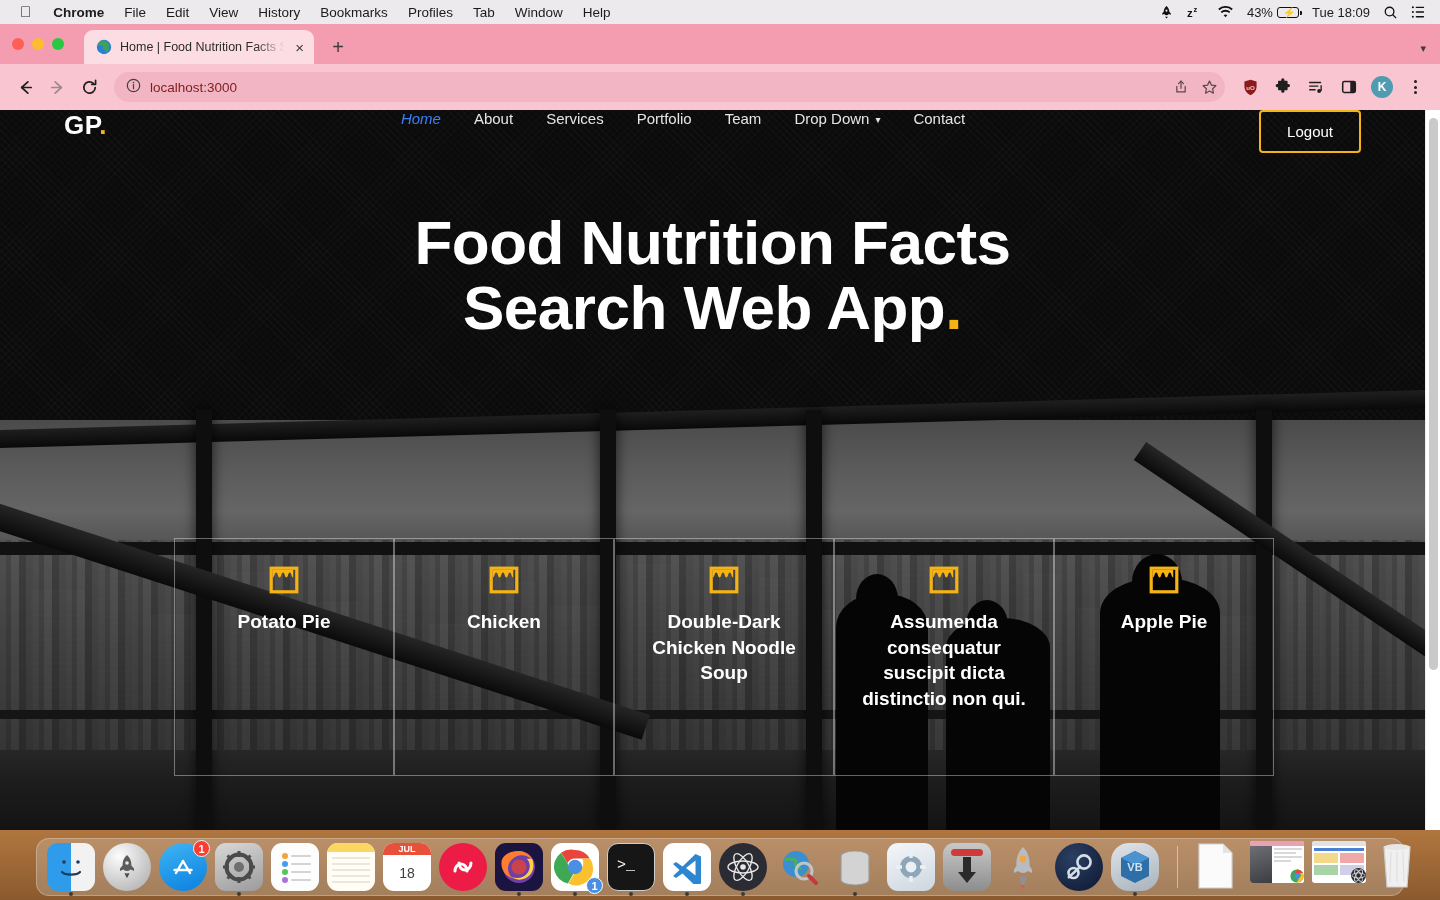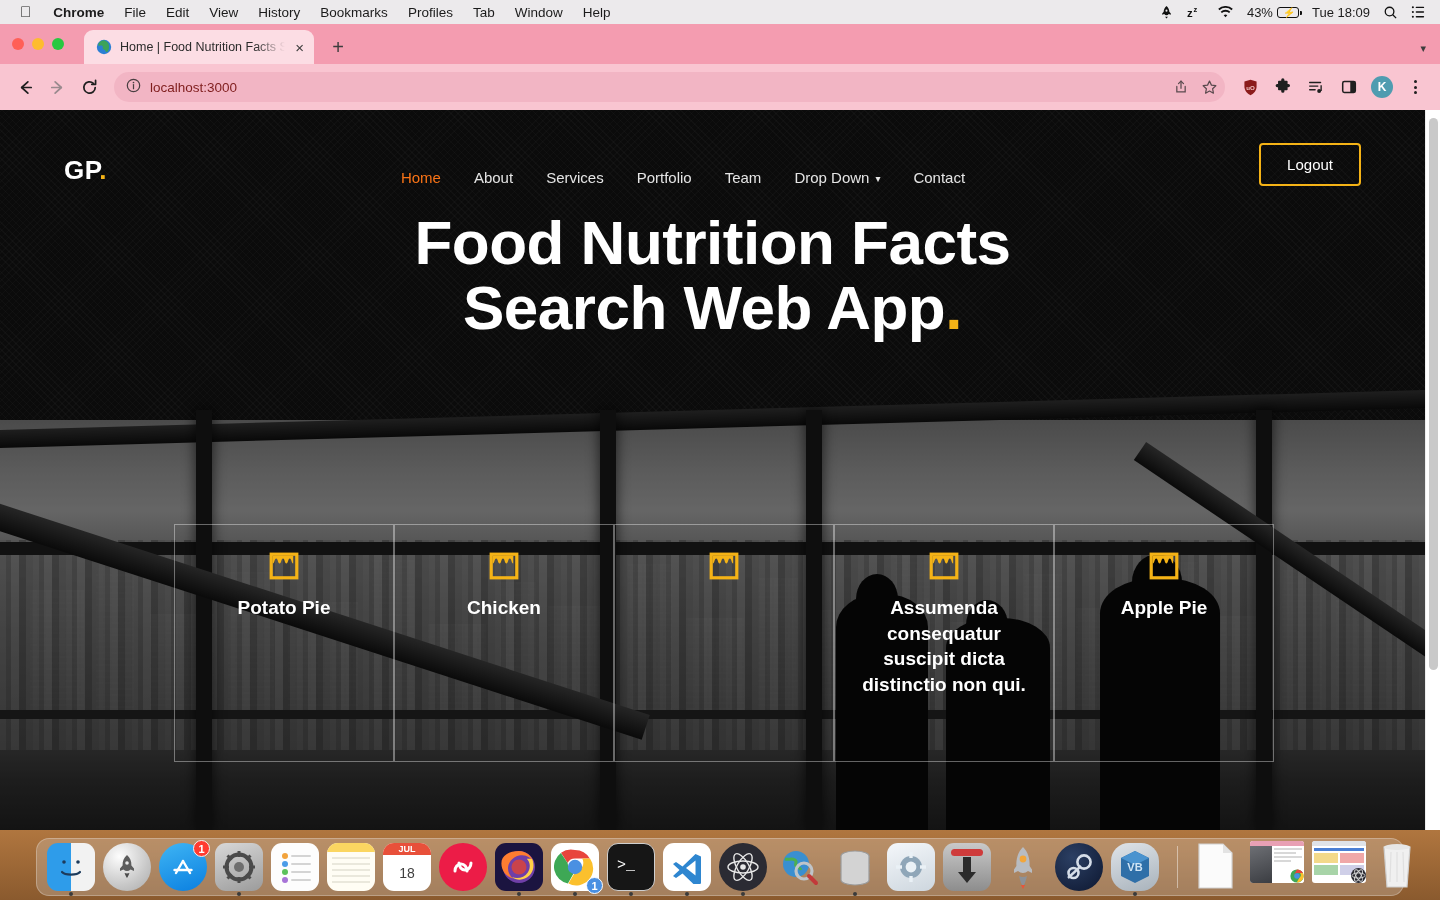--- a/index.html
+++ b/index.html
@@ -166,28 +166,28 @@
     position: absolute; background: linear-gradient(to bottom, #3a3a3a, #101010);
     transform-origin: left center;
   }
   .silhouette { position: absolute; bottom: 0; background: #090909; border-radius: 46% 46% 0 0 / 14% 14% 0 0; }
   .sil-head { position: absolute; width: 42px; height: 50px; border-radius: 50% 50% 44% 44%; background: #090909; }
   .tint { position: absolute; inset: 0; background: rgba(0,0,0,.34); }
 
   
   .nav {
     position: absolute; left: 0; right: 0; top: 0; height: 56px;
-    display: flex; align-items: flex-end;
-    padding: 0 64px; z-index: 8; margin-top: 20px;
+    display: flex; align-items: flex-start;
+    padding: 0 64px; z-index: 8;
   }
   .logo { font-size: 26px; font-weight: bold; color: #fff; letter-spacing: .5px; }
   .logo .dot-amber { color: #f5b316; }
   .nav-links { flex: 1 1 auto; display: flex; align-items: center; justify-content: center; gap: 33px; }
   .nav-link { font-size: 15px; color: #e5e5e5; white-space: nowrap; }
-  .nav-link.active { color: #f97316; }
+  .nav-link.active { color: #3b82f6; font-style: italic; }
   .caret { display: inline-block; margin-left: 6px; font-size: 10px; position: relative; top: -1px; }
   .logout {
     border: 2px solid #f5b316; color: #fff; background: transparent;
     font-size: 15px; border-radius: 4px; padding: 11px 26px;
     font-family: inherit;
   }
 
   
   .hero { position: absolute; left: 0; right: 0; top: 100px; text-align: center; z-index: 7; }
   .hero h1 {
@@ -211,21 +211,21 @@
     padding: 0 14px; font-family: inherit; outline: none;
   }
   .search-input::placeholder { color: #8b8b8b; }
   .go-btn {
     margin-left: 193px; background: #3a8a50; color: #fff; border: none;
     border-radius: 4px; font-size: 15px; padding: 10px 27px; font-family: inherit;
   }
 
   
   .cards {
-    position: absolute; top: 414px; left: 174px; right: 0;
+    position: absolute; top: 428px; left: 174px; right: 0;
     display: flex; z-index: 7;
   }
   .card {
     width: 220px; height: 238px;
     border: 1px solid rgba(255,255,255,.38);
     display: flex; flex-direction: column; align-items: center;
     padding-top: 27px;
   }
   .card + .card { margin-left: 0; }
   .card-icon { width: 30px; height: 28px; }
@@ -554,20 +554,21 @@
           </span>
           <div class="card-title">Chicken</div>
         </div>
         <div class="card">
           <span class="card-icon">
             <svg width="30" height="28" viewBox="0 0 30 28">
                 <rect x="2.2" y="2.2" width="25.6" height="23.6" fill="none" stroke="#f5b316" stroke-width="3.2"></rect>
                 <path d="M3.8 11.4c1.7 0 1.7-5 3.4-5s1.7 5 3.4 5 1.7-5 3.4-5 1.7 5 3.4 5 1.7-5 3.4-5 1.7 5 3.4 5v-7.6H3.8z" fill="#f5b316"></path>
               </svg>
           </span>
+          <div class="card-title">Double-Dark Chicken Noodle Soup</div>
         </div>
         <div class="card">
           <span class="card-icon">
             <svg width="30" height="28" viewBox="0 0 30 28">
                 <rect x="2.2" y="2.2" width="25.6" height="23.6" fill="none" stroke="#f5b316" stroke-width="3.2"></rect>
                 <path d="M3.8 11.4c1.7 0 1.7-5 3.4-5s1.7 5 3.4 5 1.7-5 3.4-5 1.7 5 3.4 5 1.7-5 3.4-5 1.7 5 3.4 5v-7.6H3.8z" fill="#f5b316"></path>
               </svg>
           </span>
           <div class="card-title">Assumenda consequatur suscipit dicta distinctio non qui.</div>
         </div>

